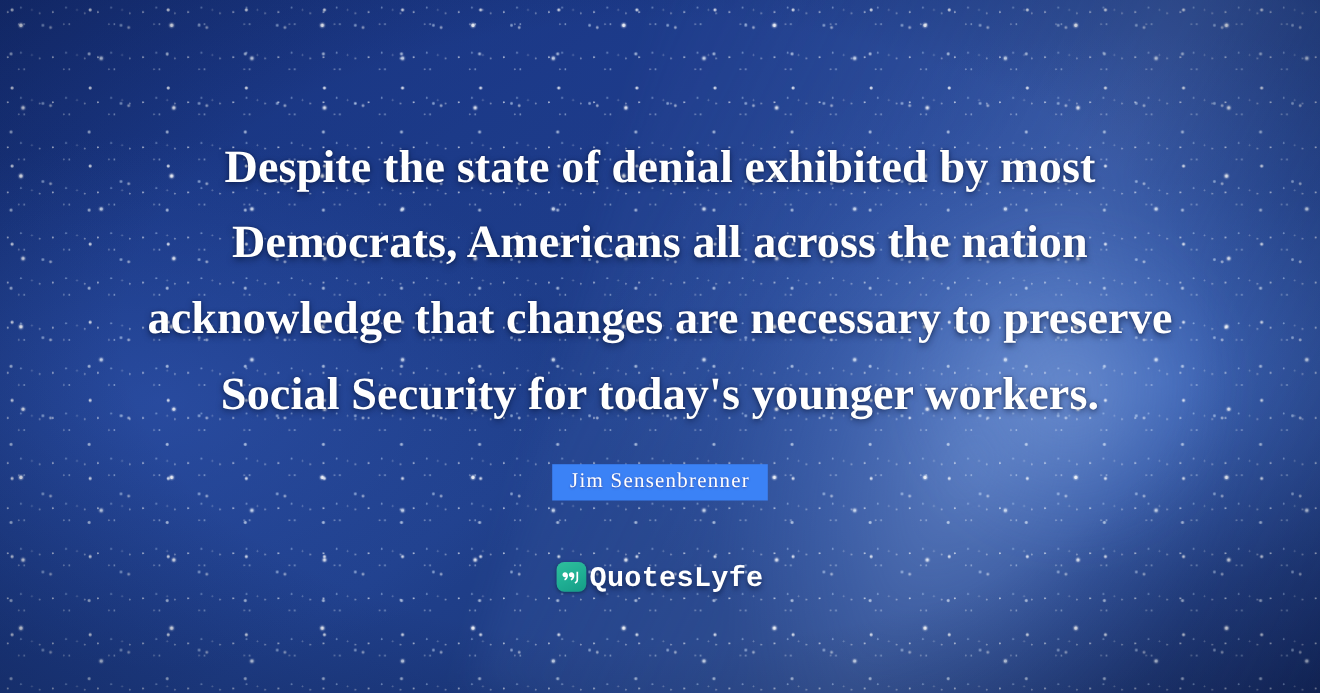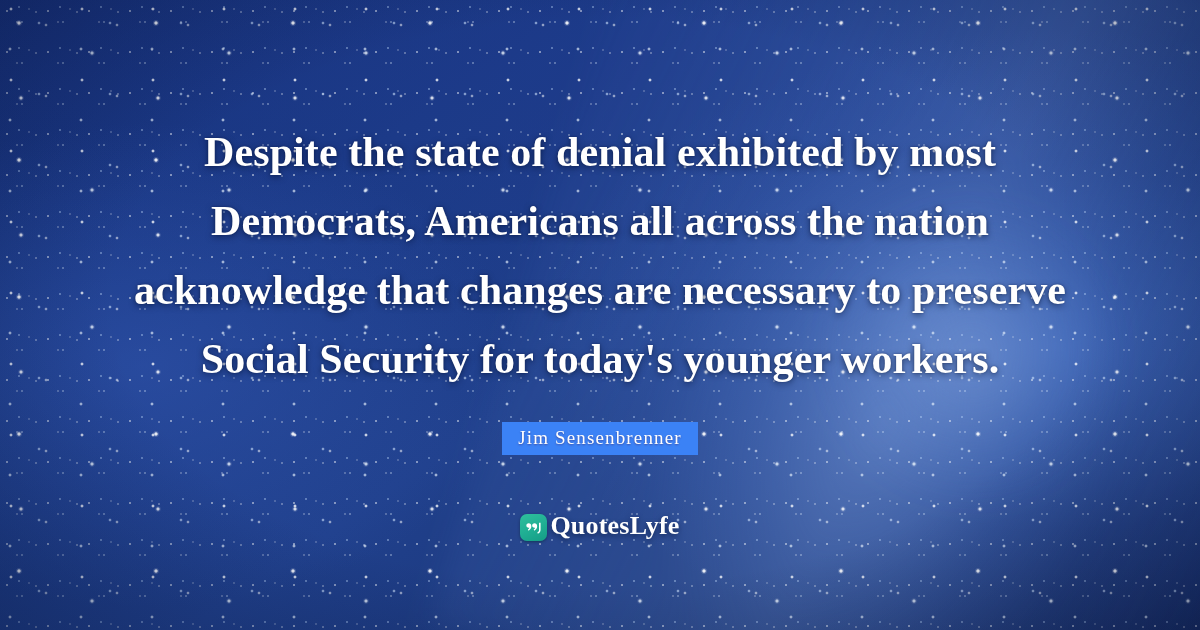--- a/index.html
+++ b/index.html
@@ -135,22 +135,23 @@
     font-weight: 400;
     letter-spacing: 1.15px;
     padding: 5px 16px 6px 16px;
     white-space: nowrap;
     text-shadow: 0 1px 2px rgba(70,0,45,0.40);
   }
 
   .brand {
     margin-top: 56px;
     display: flex;
-    align-items: flex-end;
+    align-items: flex-start;
     gap: 3px;
+    font-family: Liberation Mono, monospace;
   }
 
   .brand-mark {
     width: 27px;
     height: 27px;
     border-radius: 7px;
     background: linear-gradient(155deg, #2fbf9c 0%, #1fae93 55%, #159c85 100%);
     display: flex;
     align-items: center;
     justify-content: center;

